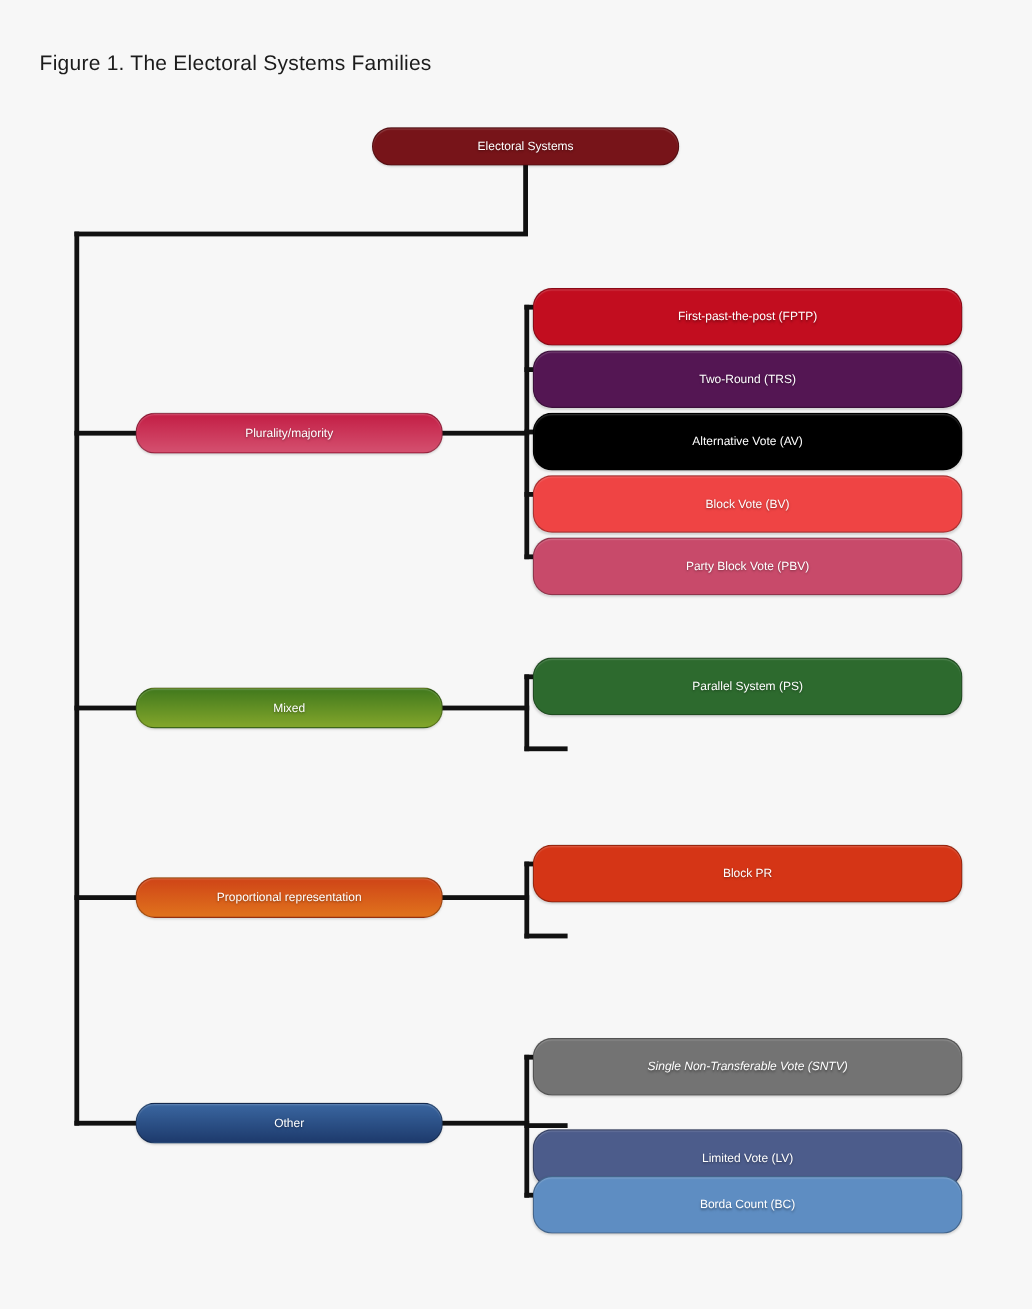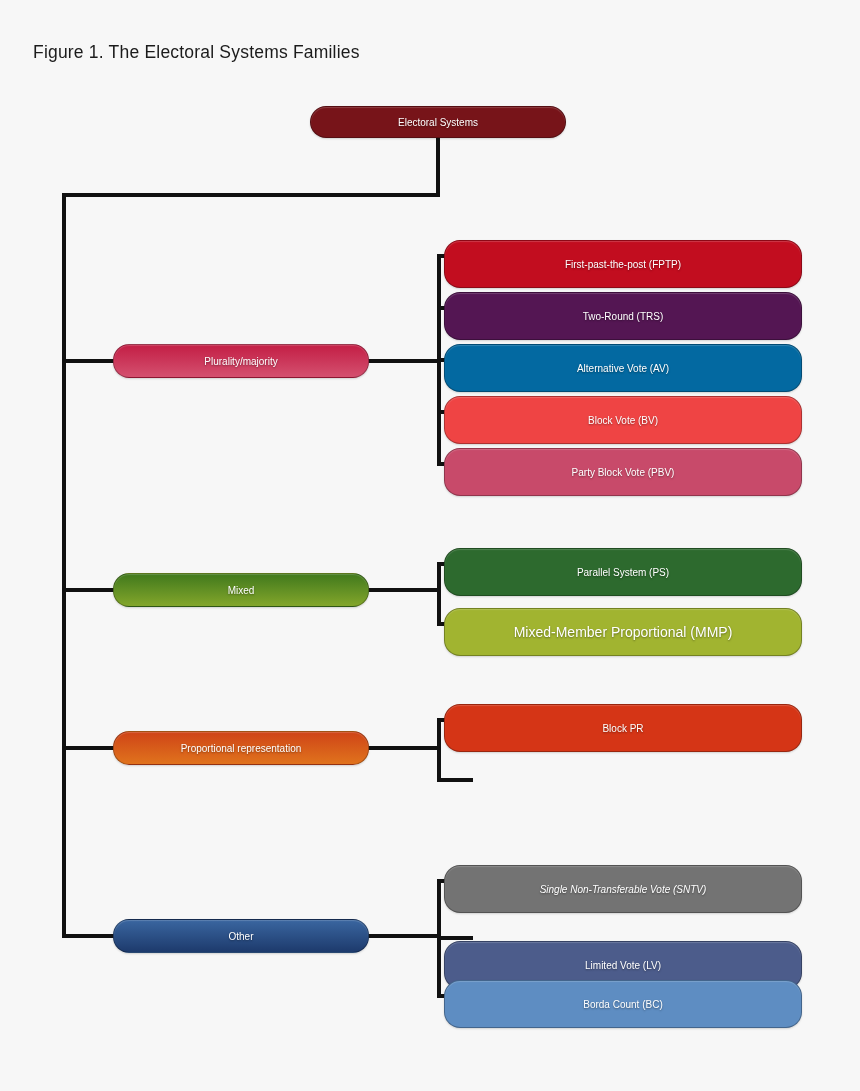--- a/index.html
+++ b/index.html
@@ -62,26 +62,25 @@
 
   <div class="node root" style="background: rgb(119, 20, 25);">Electoral Systems</div>
 
   <div class="node family" style="top: 344px; background: linear-gradient(rgb(195, 30, 69), rgb(212, 80, 111));">Plurality/majority</div>
   <div class="node family" style="top: 573px; background: linear-gradient(rgb(65, 121, 29), rgb(131, 166, 43));">Mixed</div>
   <div class="node family" style="top: 731px; background: linear-gradient(rgb(207, 68, 23), rgb(224, 115, 29));">Proportional representation</div>
   <div class="node family" style="top: 919px; background: linear-gradient(rgb(58, 102, 160), rgb(29, 58, 108));">Other</div>
 
   <div class="node child" style="top: 240px; background: rgb(194, 13, 31);">First-past-the-post (FPTP)</div>
   <div class="node child" style="top: 292px; background: rgb(84, 22, 83);">Two-Round (TRS)</div>
-  <div class="node child" style="top: 344px; background: #0369a1;">Alternative Vote (AV)</div>
+  <div class="node child" style="top: 344px; background: #000000;">Alternative Vote (AV)</div>
   <div class="node child" style="top: 396px; background: #ef4444;">Block Vote (BV)</div>
   <div class="node child" style="top: 448px; background: rgb(200, 74, 106);">Party Block Vote (PBV)</div>
 
   <div class="node child" style="top: 548px; background: rgb(45, 106, 46);">Parallel System (PS)</div>
-  <div class="node child small" style="top: 608px; background: rgb(161, 180, 48);">Mixed-Member Proportional (MMP)</div>
 
   <div class="node child" style="top: 704px; background: rgb(213, 53, 22);">Block PR</div>
 
   <div class="node child" style="top: 865px; background: #737373; font-style: italic;">Single Non-Transferable Vote (SNTV)</div>
   <div class="node child" style="top: 922px; background: rgb(76, 92, 139); margin-top: 19px;">Limited Vote (LV)</div>
   <div class="node child" style="top: 980px; background: rgb(94, 141, 194);">Borda Count (BC)</div>
 
 </div>
 
 </body></html>

